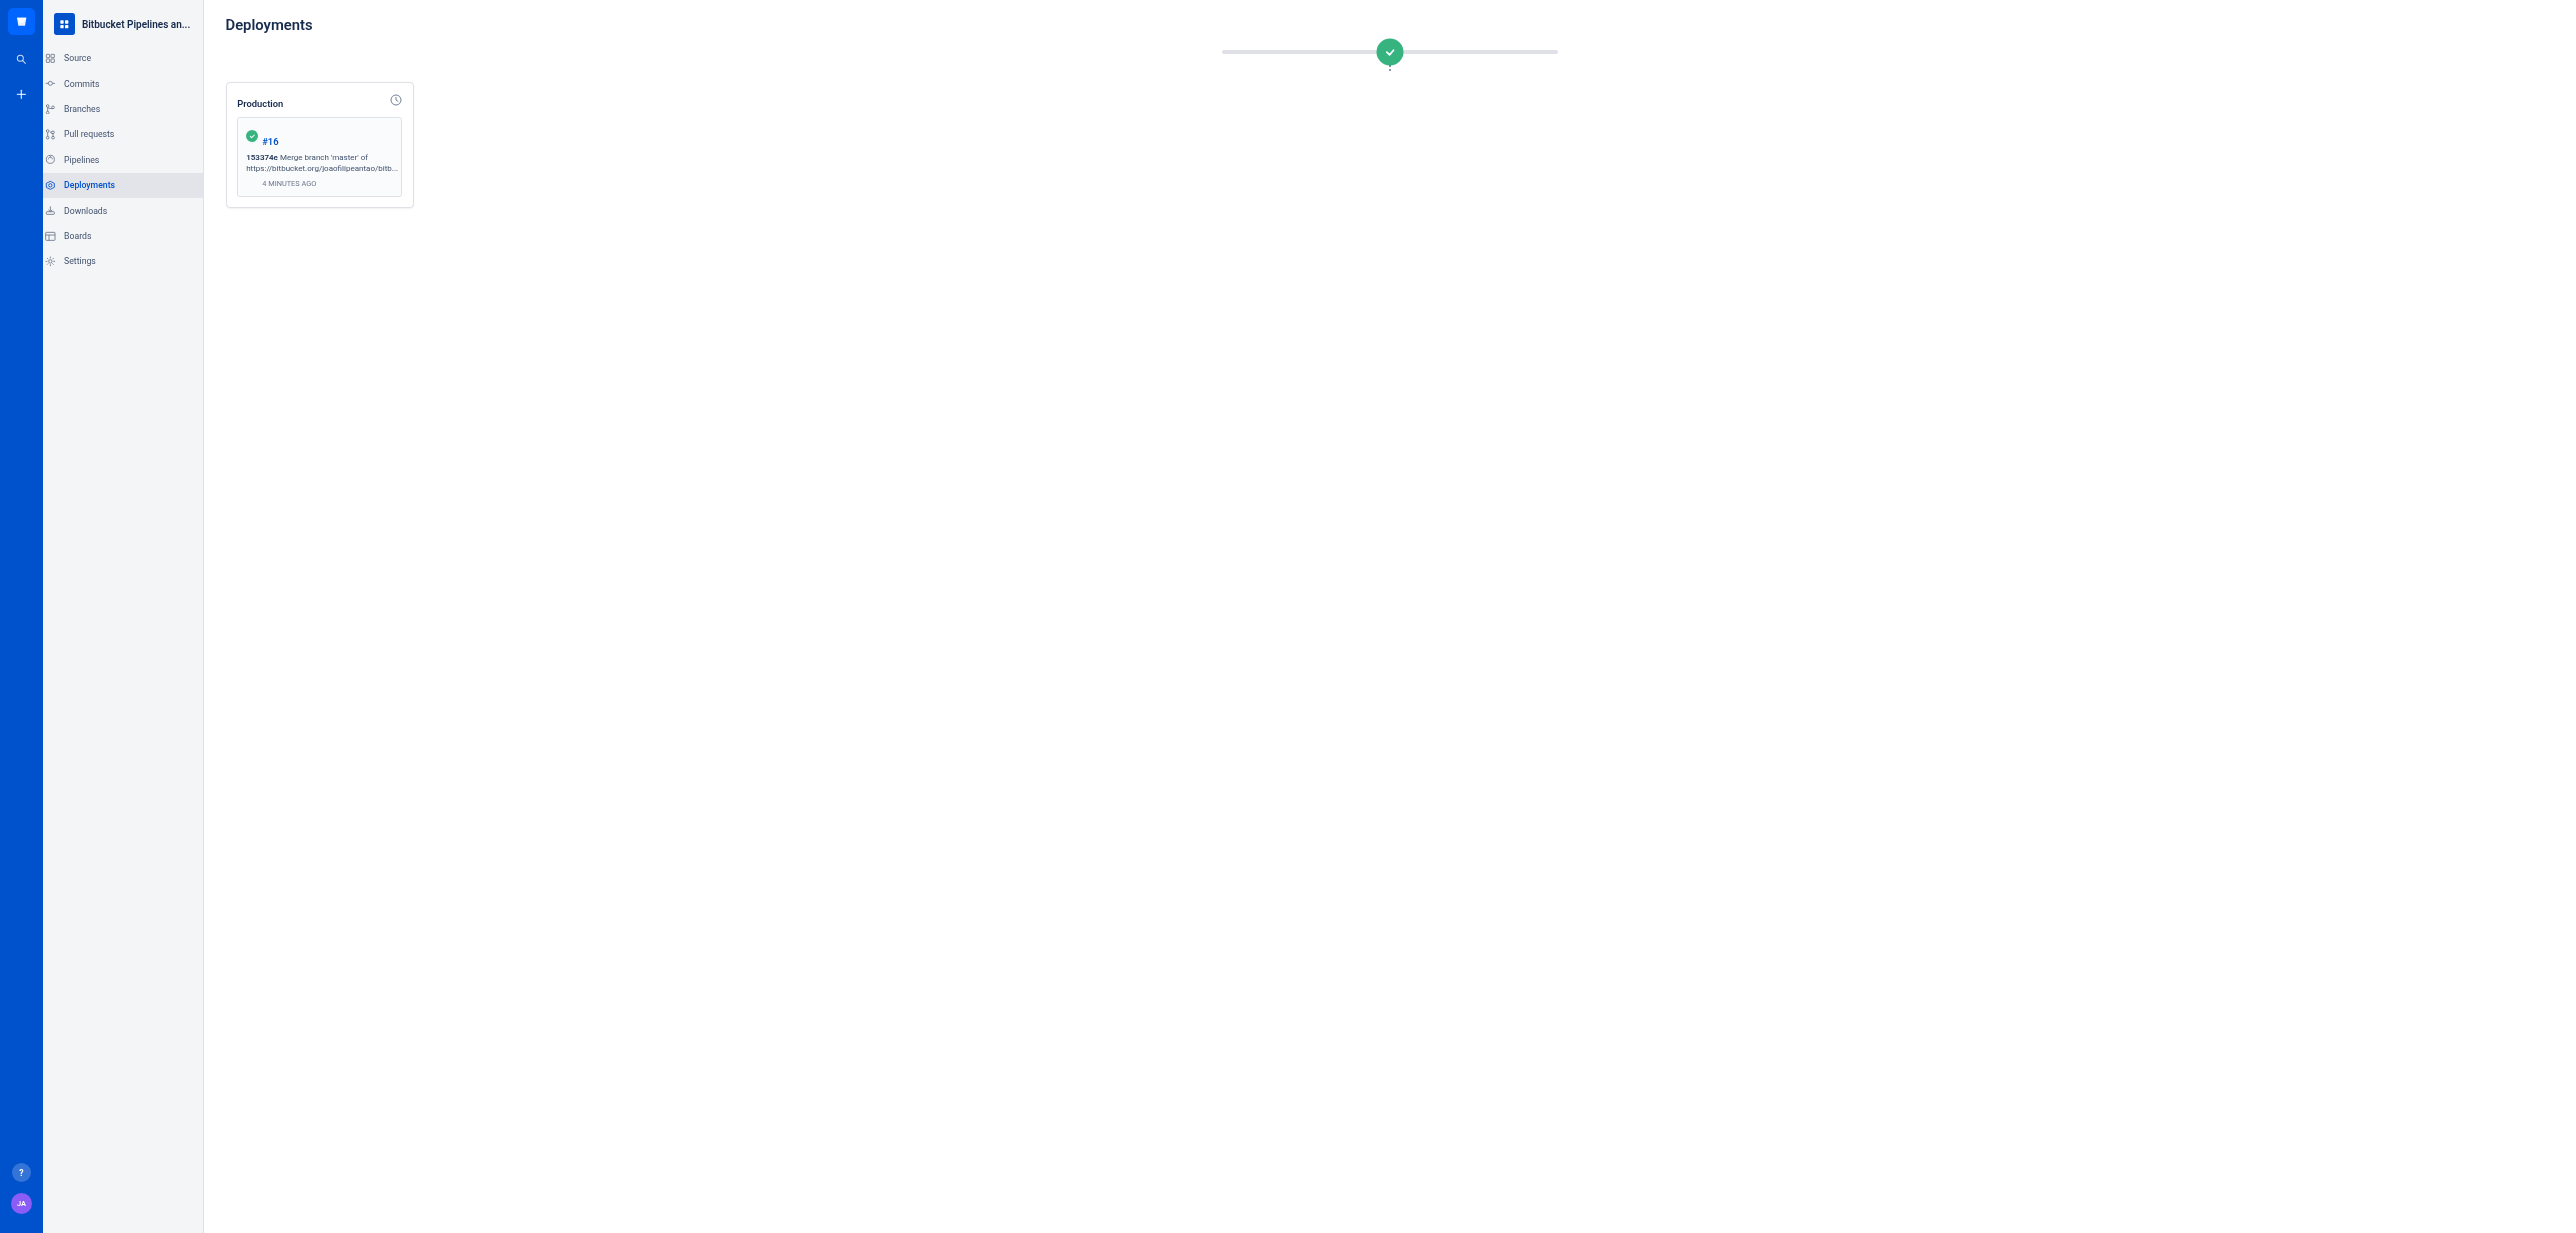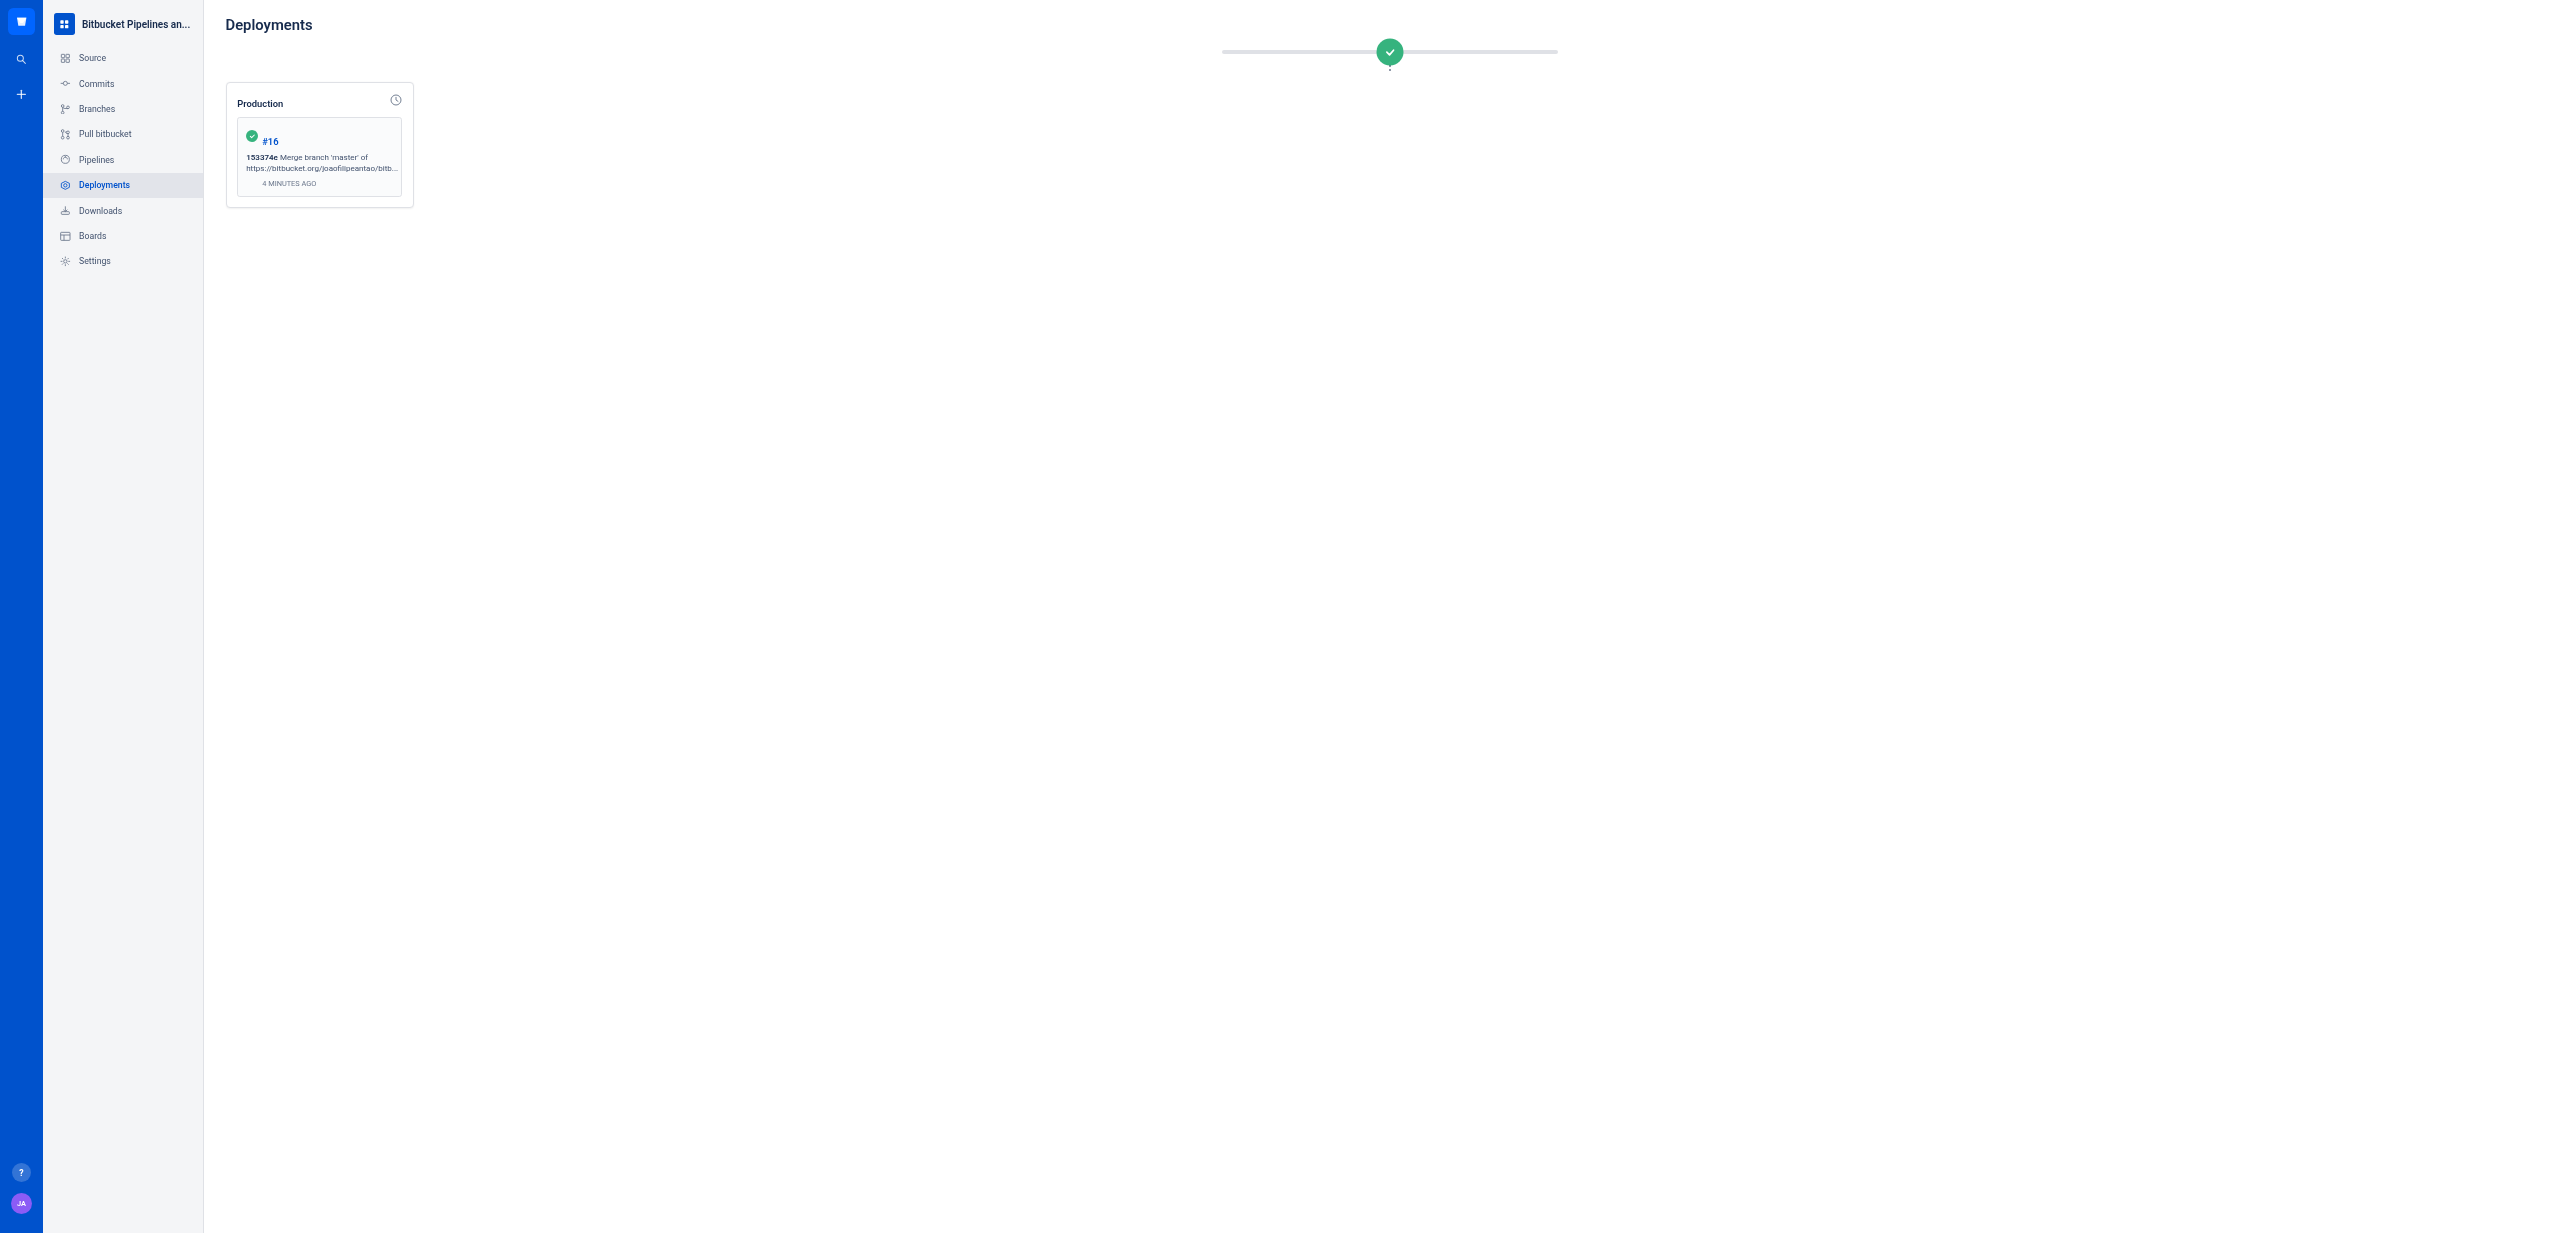--- a/index.html
+++ b/index.html
@@ -114,21 +114,21 @@
       text-overflow: ellipsis;
     }
     .sidebar-nav {
       display: flex;
       flex-direction: column;
     }
     .sidebar-item {
       display: flex;
       align-items: center;
       gap: 6.7px;
-      padding: 6px 16px;
+      padding: 6px 1px;
       cursor: pointer;
       font-size: 8.7px;
       color: #42526e;
       border-radius: 0;
       text-decoration: none;
     }
     .sidebar-item.active {
       background: #e2e4ea;
       color: #0052cc;
       font-weight: 500;
@@ -389,21 +389,21 @@
         <svg width="10.7" height="10.7" viewBox="0 0 16 16" fill="none">
           <circle cx="4" cy="3" r="2" stroke="#6b778c" stroke-width="1.3"></circle>
           <circle cx="4" cy="13" r="2" stroke="#6b778c" stroke-width="1.3"></circle>
           <line x1="4" y1="5" x2="4" y2="11" stroke="#6b778c" stroke-width="1.3"></line>
           <circle cx="12" cy="5" r="2" stroke="#6b778c" stroke-width="1.3"></circle>
           <circle cx="12" cy="13" r="2" stroke="#6b778c" stroke-width="1.3"></circle>
           <path d="M12 7 L12 11" stroke="#6b778c" stroke-width="1.3"></path>
           <path d="M10 7 L8 5 L10 3" stroke="#6b778c" stroke-width="1.3" fill="none"></path>
         </svg>
       </span>
-      <span>Pull bitbucket</span>
+      <span>Pull requests</span>
     </div>
 
     <div class="sidebar-item">
       <span class="sidebar-icon">
         <svg width="10.7" height="10.7" viewBox="0 0 16 16" fill="none">
           <circle cx="8" cy="8" r="6" stroke="#6b778c" stroke-width="1.3"></circle>
           <path d="M5 8 C5 6 6 5 8 5 C10 5 11 6 11 8" stroke="#6b778c" stroke-width="1.3" fill="none"></path>
           <line x1="8" y1="5" x2="8" y2="3" stroke="#6b778c" stroke-width="1.3"></line>
         </svg>
       </span>

